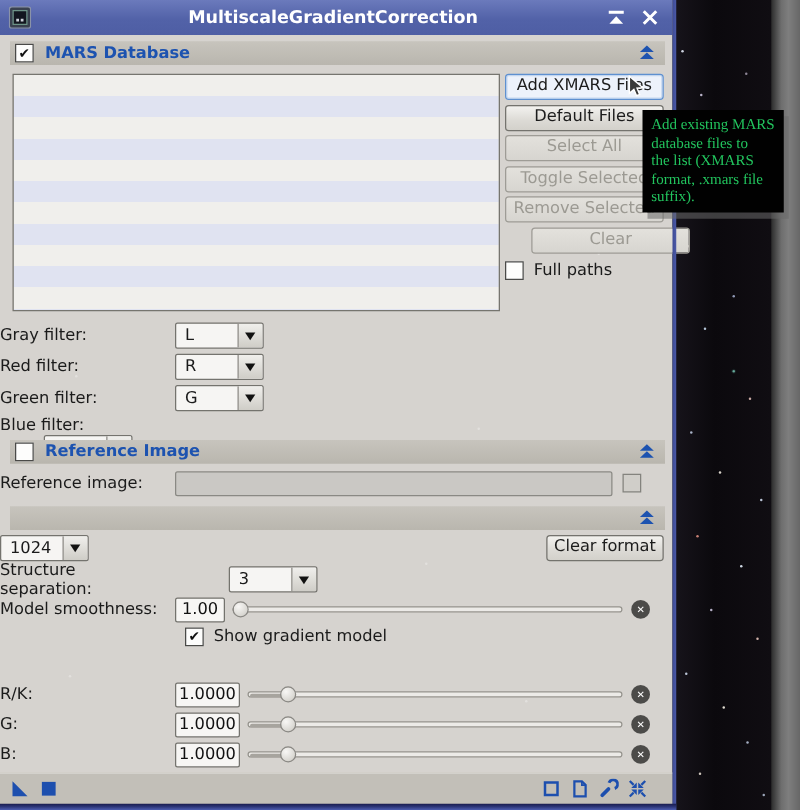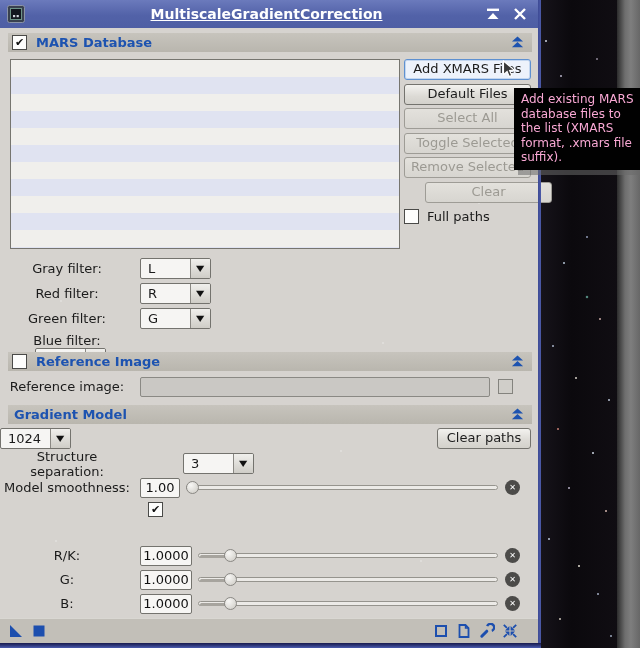--- a/index.html
+++ b/index.html
@@ -26,21 +26,21 @@
   
   .dialog{position:absolute;left:0;top:0;width:538px;height:648px;background:#d6d3cf;}
   .right-edge{position:absolute;left:538px;top:0;width:3px;height:648px;
          background:linear-gradient(90deg,#3d4a94,#4c5aa8);}
   .bottom-edge{position:absolute;left:0;top:643px;width:541px;height:5px;z-index:6;
          background:linear-gradient(180deg,#191c4e 0,#2b3476 45%,#4c5cb0 100%);}
 
   .titlebar{position:absolute;left:0;top:0;width:538px;height:28px;
          background:linear-gradient(180deg,#6b7abc,#5262a8 55%,#4e5ea4);}
   .win-icon{position:absolute;left:7px;top:5px;}
-  .win-title{position:absolute;left:0;right:5px;top:6px;text-align:center;color:#fff;font-weight:bold;font-size:14px;text-decoration:underline;}
+  .win-title{position:absolute;left:0;right:5px;top:6px;text-align:center;color:#fff;font-weight:bold;font-size:14px;}
   .win-btns{position:absolute;right:10px;top:6px;display:flex;gap:11px;}
   .win-btn{width:16px;height:16px;display:flex;align-items:center;justify-content:center;}
 
   
   .sec-hdr{position:absolute;left:8px;width:524px;height:19px;display:flex;align-items:center;
          background:linear-gradient(#c7c4bd,#b9b6ae);}
   .sec-title{color:#1d53b0;font-weight:bold;font-size:13px;}
   .sec-chev{margin-left:auto;margin-right:7px;display:flex;align-items:center;}
   .cb{width:13px;height:13px;background:#fdfdfc;border:1px solid#4a4a48;display:inline-flex;
       align-items:center;justify-content:center;flex:none;}
@@ -49,21 +49,21 @@
 
   
   .listbox{position:absolute;left:10px;top:59px;width:388px;height:188px;border:1px solid #76756f;
       background:repeating-linear-gradient(180deg,#f0efec 0px,#f0efec 17px,#e0e3f1 17px,#e0e3f1 34px);}
   .pbtn{position:absolute;left:404px;width:127px;height:21px;box-sizing:border-box;border:1px solid #74736e;
       border-radius:3px;background:linear-gradient(#f3f2ef,#dcdad5 60%,#d3d1cb);
       font-size:13px;text-align:center;line-height:18px;color:#1c1c1c;}
   .pbtn.disabled{color:#9c9a93;border-color:#9e9c96;background:linear-gradient(#e3e1dc,#d7d5d0);}
   .pbtn.hov{background:#edf2fb;border-color:#5e90d0;box-shadow:inset 0 0 0 1px #c3d6ef;}
   .wide-row{position:absolute;display:flex;align-items:center;height:21px;left:0;}
-  .lbl{display:inline-block;width:134px;padding-right:6px;text-align:center;flex:none;}
+  .lbl{display:inline-block;width:134px;padding-right:6px;text-align:left;flex:none;}
 
   
   .combo{display:flex;width:71px;height:21px;box-sizing:border-box;border:1px solid #74736e;
       background:#f6f5f3;border-radius:2px;overflow:hidden;flex:none;}
   .combo-val{flex:1;padding-left:7px;line-height:19px;}
   .combo-btn{width:19px;border-left:1px solid #8a8883;background:linear-gradient(#f0efec,#cfcdc7);
       display:flex;align-items:center;justify-content:center;flex:none;}
   .combo-arrow{font-size:8px;color:#111;transform:scaleX(1.35);}
   .edit{box-sizing:border-box;height:20px;border:1px solid #74736e;background:#f7f6f4;border-radius:2px;
       font:13px "DejaVu Sans","Liberation Sans",sans-serif;text-align:center;color:#111;padding:0 2px;}
@@ -77,23 +77,23 @@
       box-sizing:border-box;background:radial-gradient(circle at 35% 30%,#f8f7f5,#d9d7d2 70%,#c9c7c1);}
   .clear-ic{width:15px;height:15px;margin-left:7px;border-radius:50%;background:#4c4b49;color:#fff;
       font-size:8px;line-height:15px;text-align:center;font-weight:bold;flex:none;}
 
   
   .footer{position:absolute;left:0;top:618px;width:538px;height:25px;background:#c2bfb8;
       border-top:1px solid #d9d7d2;}
   .f-ic{position:absolute;top:4px;width:16px;height:16px;}
 
   
-  .tooltip{position:absolute;left:514px;top:88px;z-index:50;background:#010101;color:#f9a8d4;
+  .tooltip{position:absolute;left:514px;top:88px;z-index:50;background:#010101;color:#22c55e;
       font-size:12px;line-height:14.6px;padding:4px 7px 5px 7px;white-space:pre;
-      box-shadow:4px 5px 0 rgba(105,105,105,.55);}
+      box-shadow:4px 5px 0 rgba(105,105,105,.55);font-family:Liberation Serif, serif;}
   .cursor{position:absolute;left:502px;top:60px;z-index:60;}
 </style>
 </head>
 <body>
 
 <div class="screen">
 
   <div class="space"></div>
   <div class="stars"></div>
   <div class="right-strip"></div>
@@ -200,37 +200,36 @@
           </svg>
       </span>
     </div>
     <div class="wide-row" style="top:376px;">
       <span class="lbl">Reference image:</span>
       <input class="edit dis" style="width: 350px; text-align: left;" disabled="" value="">
       <span class="sqbtn"></span>
     </div>
 
     <div class="sec-hdr" style="top:405px;padding-left:6px;box-sizing:border-box;">
-      <span class="sec-title">Gradient Model</span>
       <span class="sec-chev">
         <svg width="15" height="13" viewBox="0 0 16 14" fill="#1d53b0">
             <path d="M8 .5L14 6H2z"></path>
             <path d="M8 6.5L14 12H2z"></path>
           </svg>
       </span>
     </div>
     <div class="wide-row" style="top:428px;">
       <span class="combo">
         <span class="combo-val">1024</span>
         <span class="combo-btn">
             <span class="combo-arrow">▼</span>
           </span>
       </span>
     </div>
-    <div class="pbtn" style="left:437px;top:428px;width:94px;">Clear paths</div>
+    <div class="pbtn" style="left:437px;top:428px;width:94px;">Clear format</div>
     <div class="wide-row" style="top:453px;gap:43px;">
       <span class="lbl">Structure separation:</span>
       <span class="combo">
         <span class="combo-val">3</span>
         <span class="combo-btn">
             <span class="combo-arrow">▼</span>
           </span>
       </span>
     </div>
     <div class="wide-row" style="top:477px;">
@@ -241,20 +240,21 @@
             <span class="fill" style="width:5px;"></span>
           </span>
         <span class="thumb" style="left:0px;"></span>
       </span>
       <span class="clear-ic">✕</span>
     </div>
     <div class="wide-row" style="left:148px;top:499px;">
       <span class="cb">
           <span class="mark">✔</span>
         </span>
+      <span style="margin-left:8px;">Show gradient model</span>
     </div>
 
 
     <div class="wide-row" style="top:545px;">
       <span class="lbl">R/K:</span>
       <input class="edit" style="width: 52px;" value="1.0000">
       <span class="slider" style="width:300px;">
         <span class="track">
             <span class="fill" style="width:33px;"></span>
           </span>

